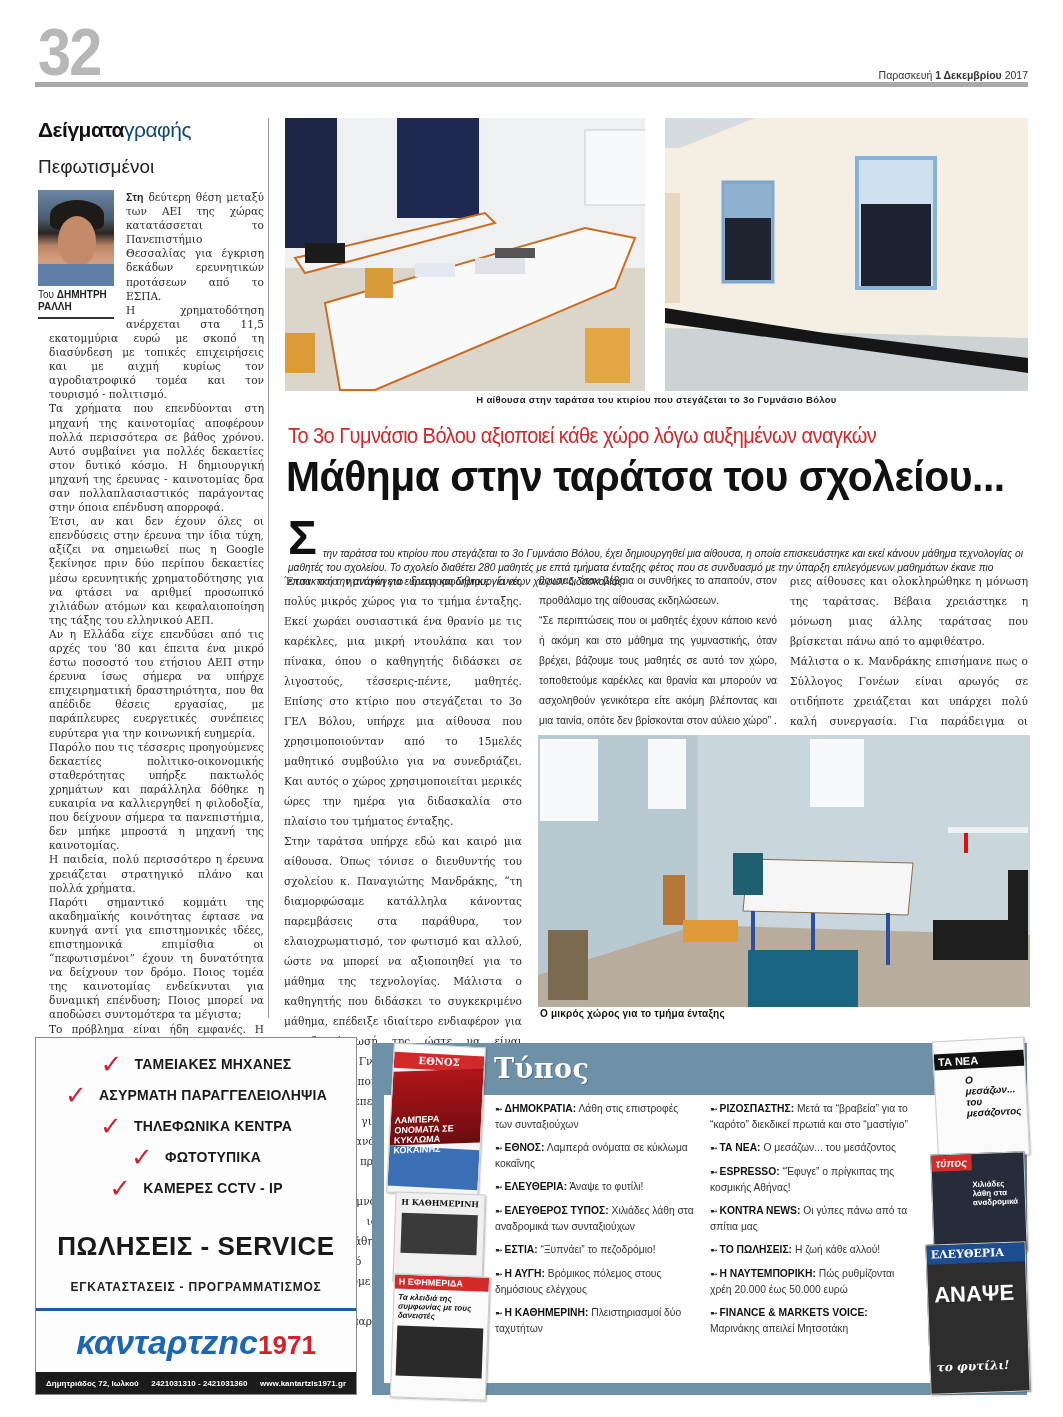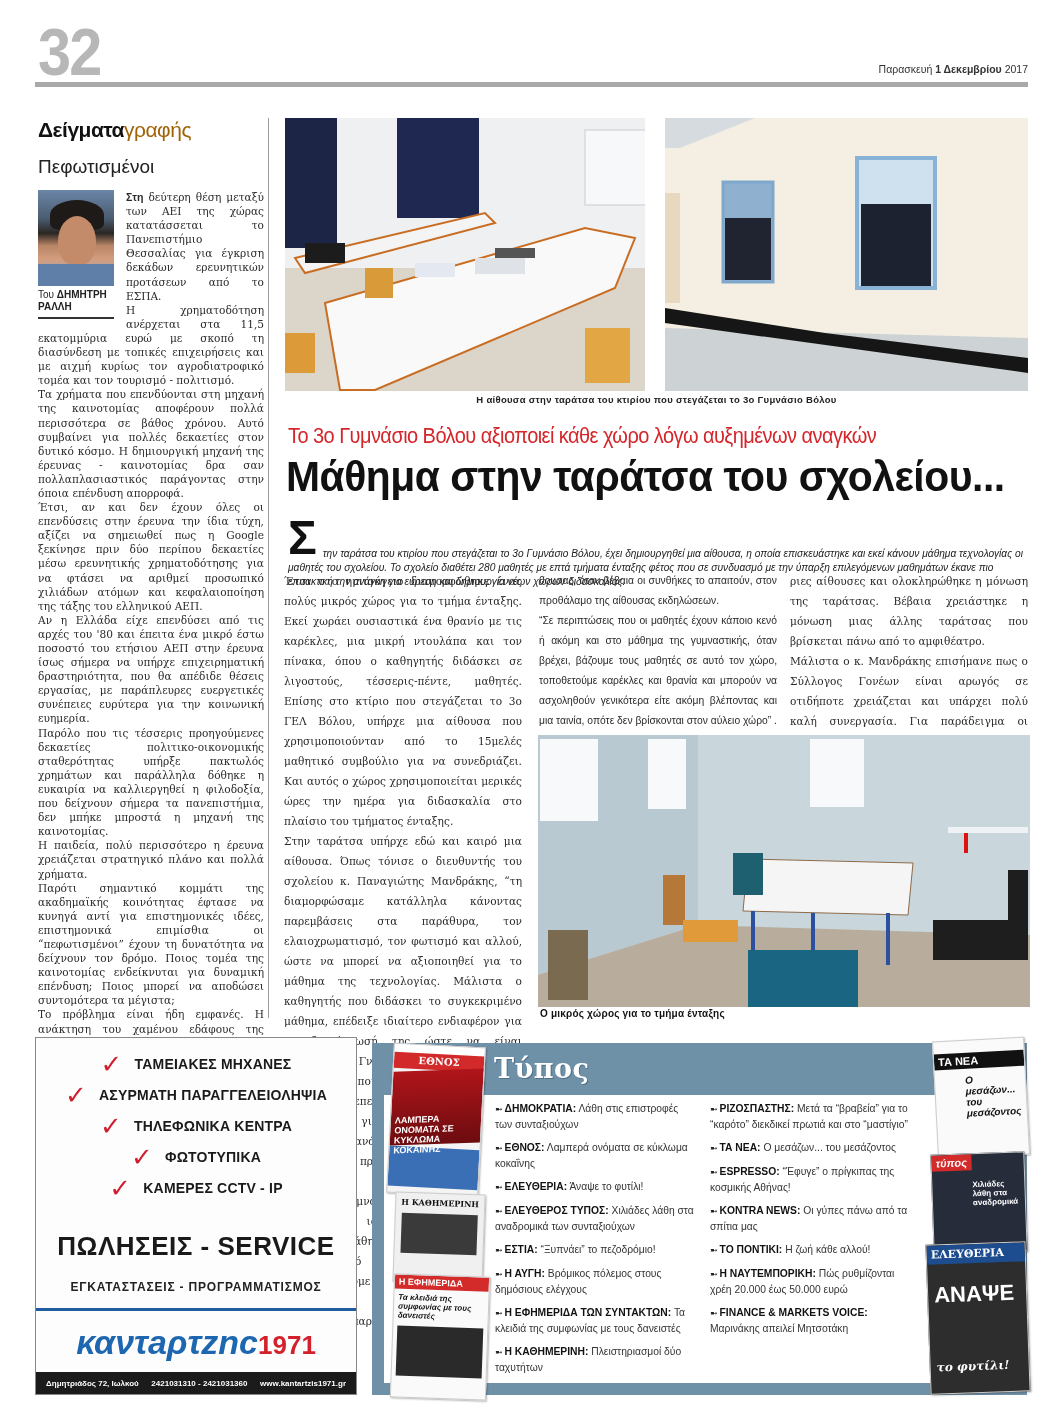--- a/index.html
+++ b/index.html
@@ -1,40 +1,40 @@
 <!DOCTYPE html>
 <html><head>
 <meta charset="utf-8">
 <style>
   * { box-sizing: border-box; margin: 0; padding: 0; }
   html, body { width: 1063px; height: 1417px; background: #ffffff; overflow: hidden; }
   body { position: relative; font-family: "DejaVu Serif", serif; color: #222; }
 
   
   .page-num { position: absolute; left: 38px; top: 22px; font-family: "Liberation Sans", sans-serif; font-weight: bold; font-size: 66px; line-height: 60px; color: #b7b7b7; letter-spacing: -2px; transform: scaleX(0.9); transform-origin: left; }
-  .page-date { position: absolute; right: 35px; top: 63px; font-family: "Liberation Sans", sans-serif; font-size: 10.5px; color: #333; }
+  .page-date { position: absolute; right: 35px; top: 69px; font-family: "Liberation Sans", sans-serif; font-size: 10.5px; color: #333; }
   .page-date b { font-weight: bold; }
   .header-rule { position: absolute; left: 35px; top: 82px; width: 993px; height: 5px; background: #a9a9a9; }
 
   
   .col-left { position: absolute; left: 38px; top: 118px; width: 226px; }
   .col-divider { position: absolute; left: 268px; top: 118px; width: 1px; height: 900px; background: #9a9a9a; }
   .rubric { font-family: "Liberation Sans", sans-serif; font-weight: bold; font-size: 21px; letter-spacing: -0.5px; }
   .rubric .dark { color: #111; }
-  .rubric .light { color: #a16207; font-weight: normal; }
+  .rubric .light { color: #0c4a6e; font-weight: normal; }
   .col-title { font-family: "Liberation Sans", sans-serif; font-size: 19px; color: #222; margin-top: 14px; }
   .author-block { float: left; width: 80px; margin: 12px 8px 2px 0; }
   .author-photo { width: 76px; height: 96px; background: linear-gradient(180deg, #6c86a8 0%, #4a5c6f 30%, #2b2623 45%, #b98567 58%, #d39d7e 72%, #8fa6c4 100%); position: relative; overflow: hidden; }
   .author-photo .face { position: absolute; left: 20px; top: 26px; width: 38px; height: 50px; border-radius: 50% 50% 45% 45%; background: #c48b6a; }
   .author-photo .hair { position: absolute; left: 12px; top: 10px; width: 54px; height: 30px; border-radius: 50% 50% 20% 20%; background: #1e1a18; }
   .author-photo .shirt { position: absolute; left: 0; bottom: 0; width: 76px; height: 22px; background: #5f7fa8; }
   .author-byline { font-family: "Liberation Sans", sans-serif; font-size: 10px; line-height: 12px; margin-top: 3px; padding-bottom: 4px; border-bottom: 2px solid #333; width: 76px; }
   .author-byline b { font-weight: bold; }
   .col-text { font-size: 10.6px; line-height: 14.1px; color: #2a2a2a; text-align: justify; hyphens: manual; }
-  .col-text p { margin: 0; }
+  .col-text p { margin: 0; padding-left: 11px; }
   .col-text .lead { font-family: "Liberation Sans", sans-serif; font-weight: bold; }
   .col-email { font-size: 11px; text-align: right; margin-top: 16px; color: #333; }
 
   
   .photo { position: absolute; overflow: hidden; }
   .photo-classroom { left: 285px; top: 118px; width: 360px; height: 273px; background: #eef0f1; }
   .photo-rooftop { left: 665px; top: 118px; width: 363px; height: 273px; background: #f2ede0; }
   .caption-top { position: absolute; left: 285px; top: 394px; width: 743px; text-align: center; font-family: "Liberation Sans", sans-serif; font-weight: bold; font-size: 9.5px; letter-spacing: 0.3px; color: #222; }
 
   
@@ -277,30 +277,29 @@
     <div class="pic"></div>
   </div>
 
   <div class="press-col press-col-1">
     <div class="press-entry"><span class="arrow">➼</span><span class="paper">ΔΗΜΟΚΡΑΤΙΑ:</span> <span>Λάθη στις επιστροφές των συνταξιούχων</span></div>
     <div class="press-entry"><span class="arrow">➼</span><span class="paper">ΕΘΝΟΣ:</span> <span>Λαμπερά ονόματα σε κύκλωμα κοκαΐνης</span></div>
     <div class="press-entry"><span class="arrow">➼</span><span class="paper">ΕΛΕΥΘΕΡΙΑ:</span> <span>Άναψε το φυτίλι!</span></div>
     <div class="press-entry"><span class="arrow">➼</span><span class="paper">ΕΛΕΥΘΕΡΟΣ ΤΥΠΟΣ:</span> <span>Χιλιάδες λάθη στα αναδρομικά των συνταξιούχων</span></div>
     <div class="press-entry"><span class="arrow">➼</span><span class="paper">ΕΣΤΙΑ:</span> <span>“Ξυπνάει” το πεζοδρόμιο!</span></div>
     <div class="press-entry"><span class="arrow">➼</span><span class="paper">Η ΑΥΓΗ:</span> <span>Βρόμικος πόλεμος στους δημόσιους ελέγχους</span></div>
-    <div class="press-entry"><span class="arrow">➼</span><span class="paper">Η ΕΦΗΜΕΡΙΔΑ ΤΩΝ ΣΥΝΤΑΚΤΩΝ:</span> <span>Τα κλειδιά της συμφωνίας με τους δανειστές</span></div>
     <div class="press-entry"><span class="arrow">➼</span><span class="paper">Η ΚΑΘΗΜΕΡΙΝΗ:</span> <span>Πλειστηριασμοί δύο ταχυτήτων</span></div>
   </div>
 
   <div class="press-col press-col-2">
     <div class="press-entry"><span class="arrow">➼</span><span class="paper">ΡΙΖΟΣΠΑΣΤΗΣ:</span> <span>Μετά τα “βραβεία” για το “καρότο” διεκδικεί πρωτιά και στο “μαστίγιο”</span></div>
     <div class="press-entry"><span class="arrow">➼</span><span class="paper">ΤΑ ΝΕΑ:</span> <span>Ο μεσάζων... του μεσάζοντος</span></div>
     <div class="press-entry"><span class="arrow">➼</span><span class="paper">ESPRESSO:</span> <span>“Έφυγε” ο πρίγκιπας της κοσμικής Αθήνας!</span></div>
     <div class="press-entry"><span class="arrow">➼</span><span class="paper">KONTRA NEWS:</span> <span>Οι γύπες πάνω από τα σπίτια μας</span></div>
-    <div class="press-entry"><span class="arrow">➼</span><span class="paper">ΤΟ ΠΟΝΤΙΚΙ:</span> <span>Η ζωή κάθε αλλού!</span></div>
+    <div class="press-entry"><span class="arrow">➼</span><span class="paper">ΤΟ ΠΩΛΗΣΕΙΣ:</span> <span>Η ζωή κάθε αλλού!</span></div>
     <div class="press-entry"><span class="arrow">➼</span><span class="paper">Η ΝΑΥΤΕΜΠΟΡΙΚΗ:</span> <span>Πώς ρυθμίζονται χρέη 20.000 έως 50.000 ευρώ</span></div>
     <div class="press-entry"><span class="arrow">➼</span><span class="paper">FINANCE &amp; MARKETS VOICE:</span> <span>Μαρινάκης απειλεί Μητσοτάκη</span></div>
   </div>
 
   <div class="cover cover-tanea">
     <div class="mast">ΤΑ ΝΕΑ</div>
     <div class="head">Ο μεσάζων... του μεσάζοντος</div>
   </div>
   <div class="cover cover-typos">
     <div class="mast">τύπος</div>

